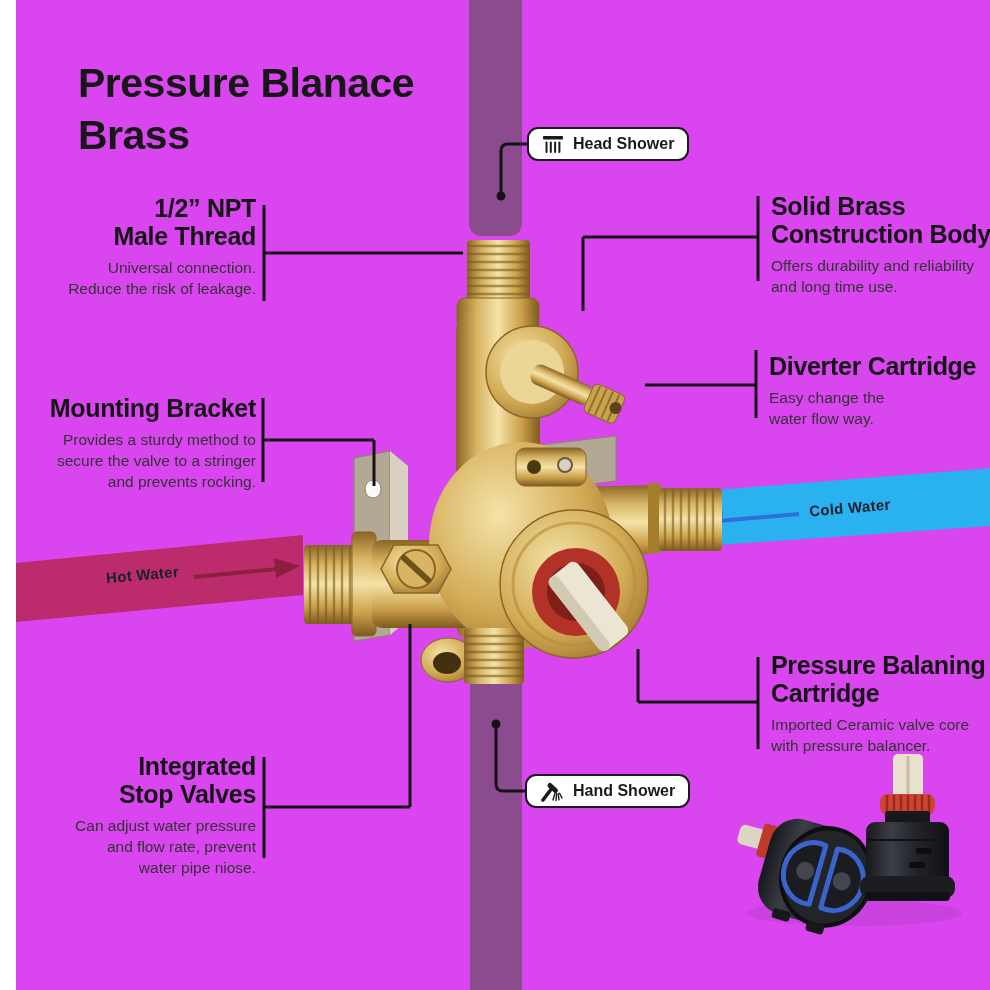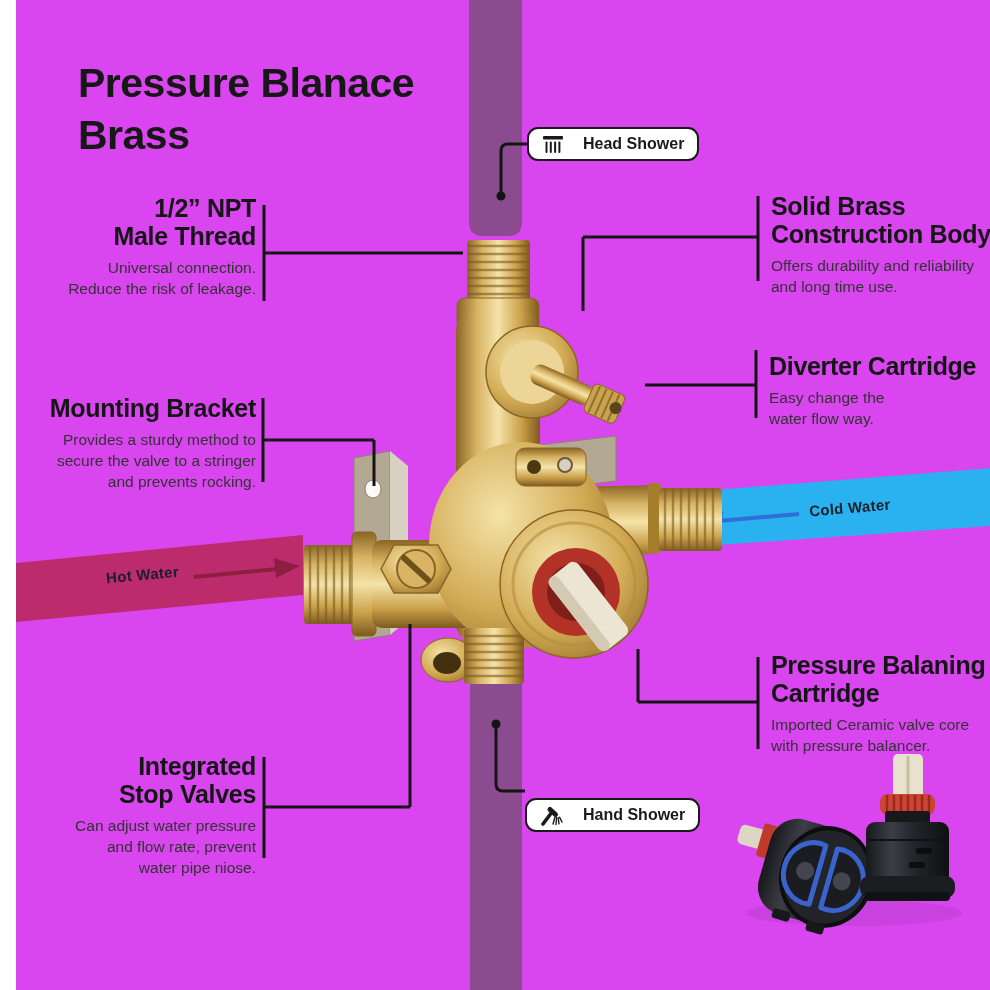--- a/index.html
+++ b/index.html
@@ -9,21 +9,21 @@
   }
   .art{position:absolute;left:0;top:0;}
   .page-title{position:absolute;left:62px;top:30px;font-size:41px;font-weight:700;
     line-height:52px;color:#171717;letter-spacing:-0.5px;}
   .page-title span{display:block;}
   .callout{position:absolute;}
   .callout .head{font-size:25px;font-weight:700;line-height:28px;color:#151515;letter-spacing:-0.3px;}
   .callout .desc{margin-top:7px;font-size:15.5px;line-height:21px;color:#333333;}
   .callout.right{text-align:right;width:330px;}
   .callout.left{text-align:left;width:260px;}
-  .pill{position:absolute;display:flex;align-items:center;gap:19px;height:34px;
+  .pill{position:absolute;display:flex;align-items:center;gap:9px;height:34px;
     padding:0 13px;border:2px solid #1a1a1a;border-radius:11px;background:#ffffff;
     font-size:16px;font-weight:700;color:#1a1a1a;box-sizing:border-box;}
   .water-label{position:absolute;font-size:15px;font-weight:700;color:#19202b;
     transform:rotate(-5deg);letter-spacing:0.3px;}
 </style>
 </head>
 <body>
 
 <div class="canvas">
 
@@ -247,21 +247,21 @@
       <g stroke="#1a1a1a" stroke-width="2" stroke-linecap="round">
         <line x1="4.5" y1="7.5" x2="4.5" y2="17"></line>
           <line x1="8.8" y1="7.5" x2="8.8" y2="17"></line>
         <line x1="13.1" y1="7.5" x2="13.1" y2="17"></line>
           <line x1="17.4" y1="7.5" x2="17.4" y2="17"></line>
       </g>
     </svg>
     <span>Head Shower</span>
   </div>
 
-  <div class="pill" style="left:509px;top:798px;">
+  <div class="pill" style="left:509px;top:774px;">
     <svg width="24" height="21" viewBox="0 0 24 21">
       <line x1="3" y1="19" x2="12" y2="7" stroke="#1a1a1a" stroke-width="3.6" stroke-linecap="round"></line>
       <line x1="10" y1="4.5" x2="15.5" y2="9.5" stroke="#1a1a1a" stroke-width="5" stroke-linecap="round"></line>
       <g stroke="#1a1a1a" stroke-width="1.4" stroke-linecap="round">
         <line x1="15" y1="12" x2="13" y2="19"></line>
           <line x1="16.6" y1="12.6" x2="16" y2="19.5"></line>
         <line x1="18.2" y1="12.8" x2="19" y2="18.8"></line>
           <line x1="19.6" y1="12.2" x2="22" y2="17"></line>
       </g>
     </svg>

